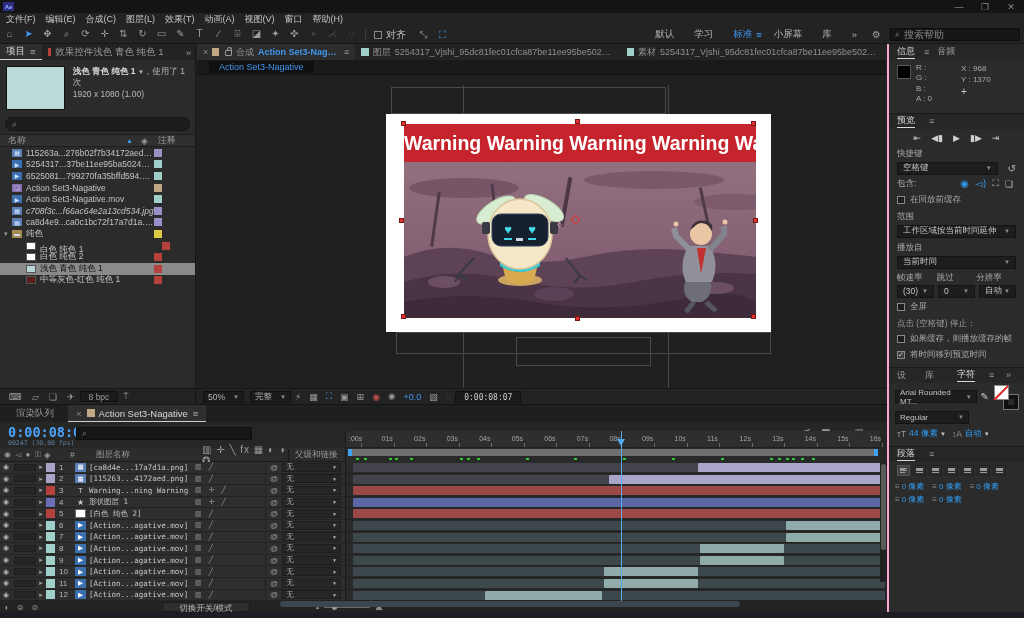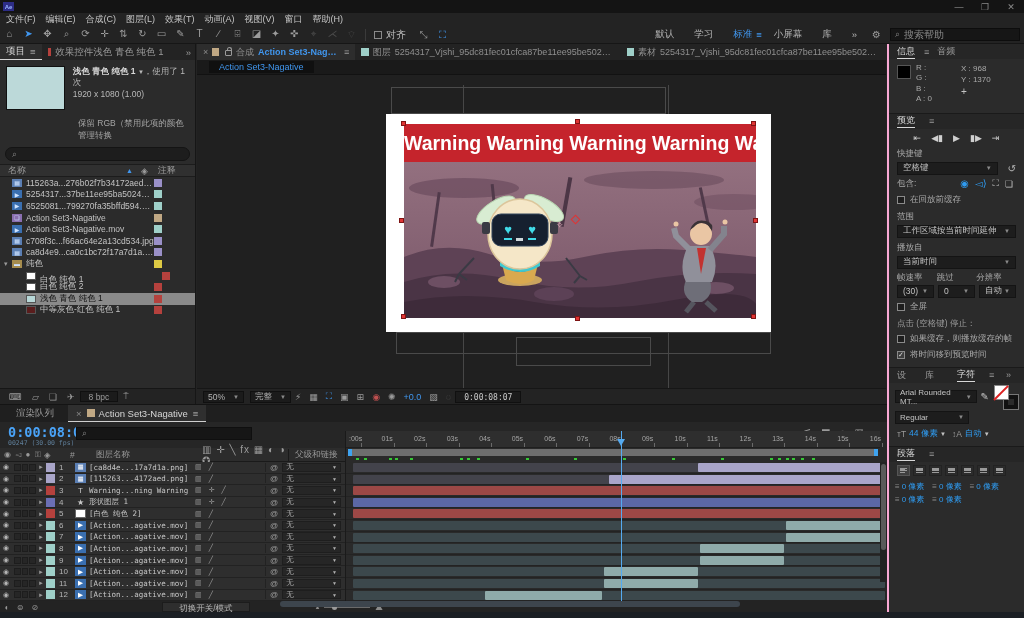--- a/index.html
+++ b/index.html
@@ -270,21 +270,20 @@
       </div>
       <span class="chev">»</span>
     </div>
     <div id="proj-head">
       <div id="proj-thumb"></div>
       <div id="proj-meta">
         <div><b>浅色 青色 纯色 1</b> <span style="font-size:6px;">▼</span><span>，使用了 1 次</span></div>
         <div>1920 x 1080 (1.00)</div>
       </div>
     </div>
-    <div id="proj-note">保留 RGB（禁用此项的颜色管理转换</div>
     <div id="proj-search">
         <span>⌕</span>
       </div>
     <div id="proj-cols">
       <span class="c-name">名称</span>
       <span class="sorter">▲</span>
       <span style="margin-right:10px;">◈</span>
       <span>注释</span>
     </div>
     <div id="proj-list">
@@ -311,21 +310,21 @@
           <span class="ticon" style="background: rgb(138, 111, 176);">❏</span>
           <span class="nm" style="width: 128px;">Action Set3-Nagative</span>
           <span class="lab" style="background: rgb(192, 168, 132);"></span>
         </div>
         <div class="pitem" style="padding-left: 4px;">
           <span class="twirl"></span>
           <span class="ticon" style="background: rgb(58, 111, 176);">▶</span>
           <span class="nm" style="width: 128px;">Action Set3-Nagative.mov</span>
           <span class="lab" style="background: rgb(159, 208, 201);"></span>
         </div>
-        <div class="pitem" style="padding-left: 4px;">
+        <div class="pitem" style="padding-left: 4px; font-style: italic;">
           <span class="twirl"></span>
           <span class="ticon" style="background: rgb(91, 127, 180);">▦</span>
           <span class="nm" style="width: 128px;">c708f3c...f66ac64e2a13cd534.jpg</span>
           <span class="lab" style="background: rgb(154, 144, 200);"></span>
         </div>
         <div class="pitem" style="padding-left: 4px;">
           <span class="twirl"></span>
           <span class="ticon" style="background: rgb(91, 127, 180);">▦</span>
           <span class="nm" style="width: 128px;">ca8d4e9...ca0c1bc72f17a7d1a.png</span>
           <span class="lab" style="background: rgb(154, 144, 200);"></span>

